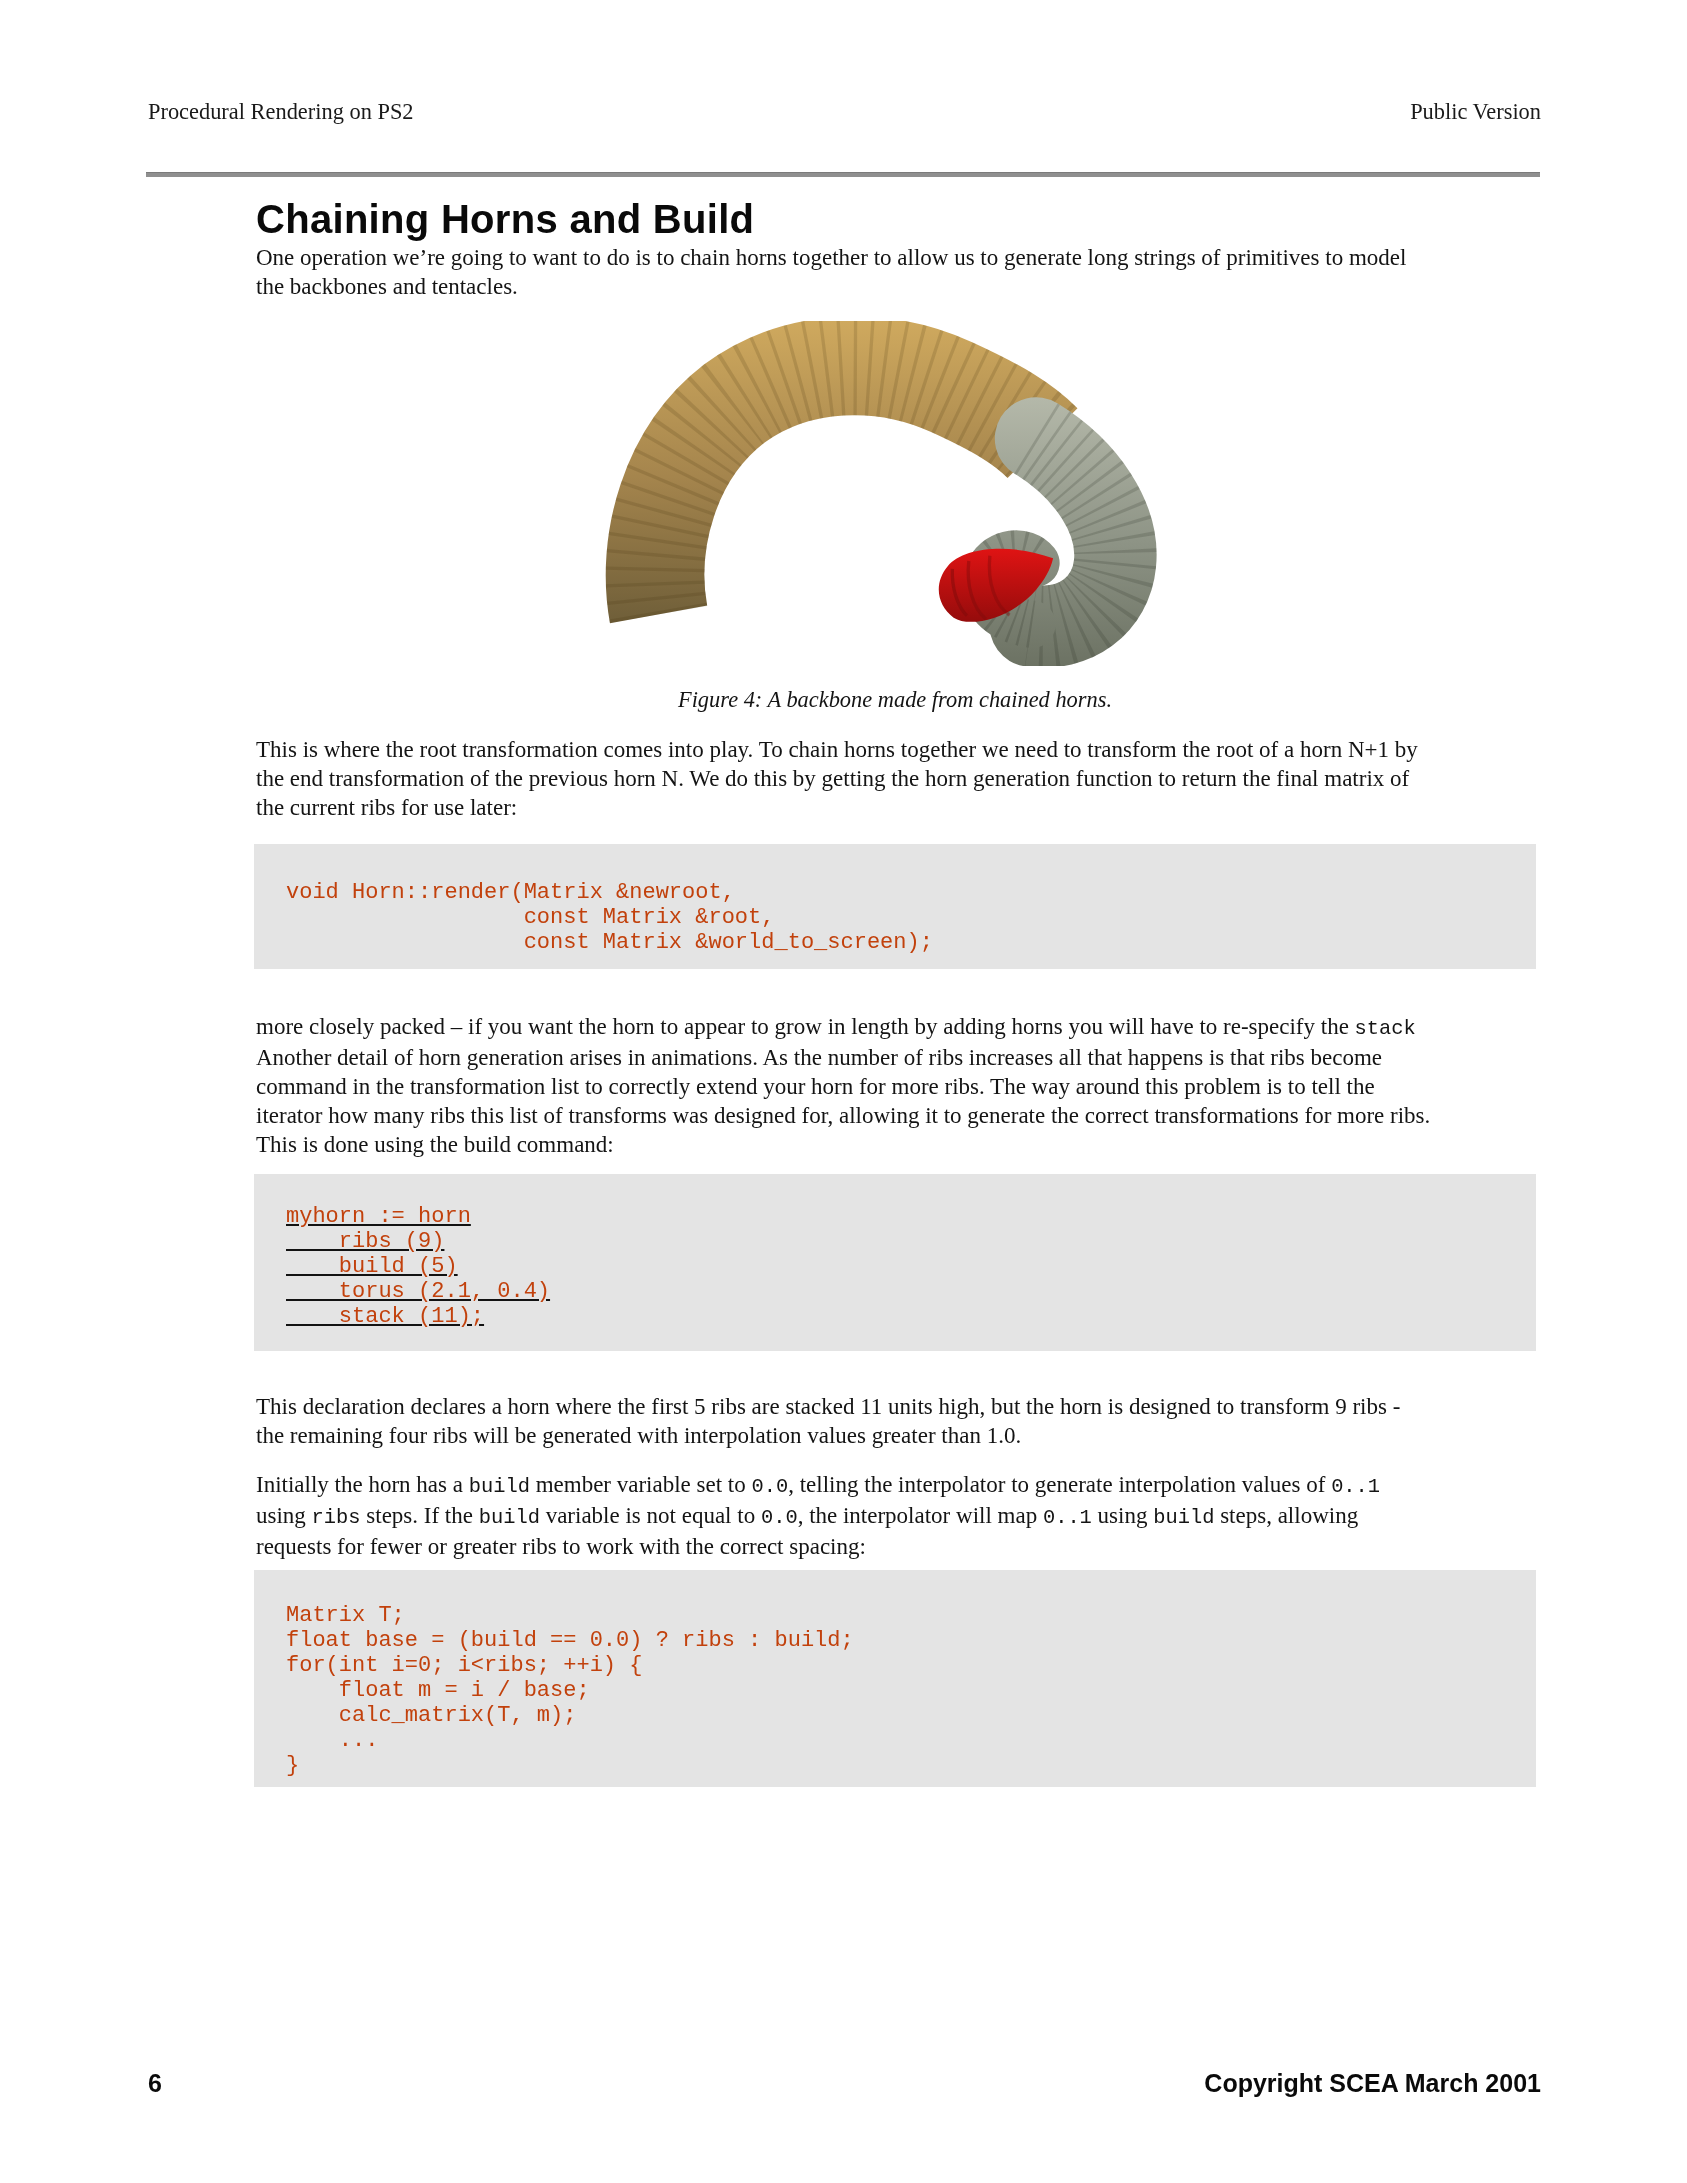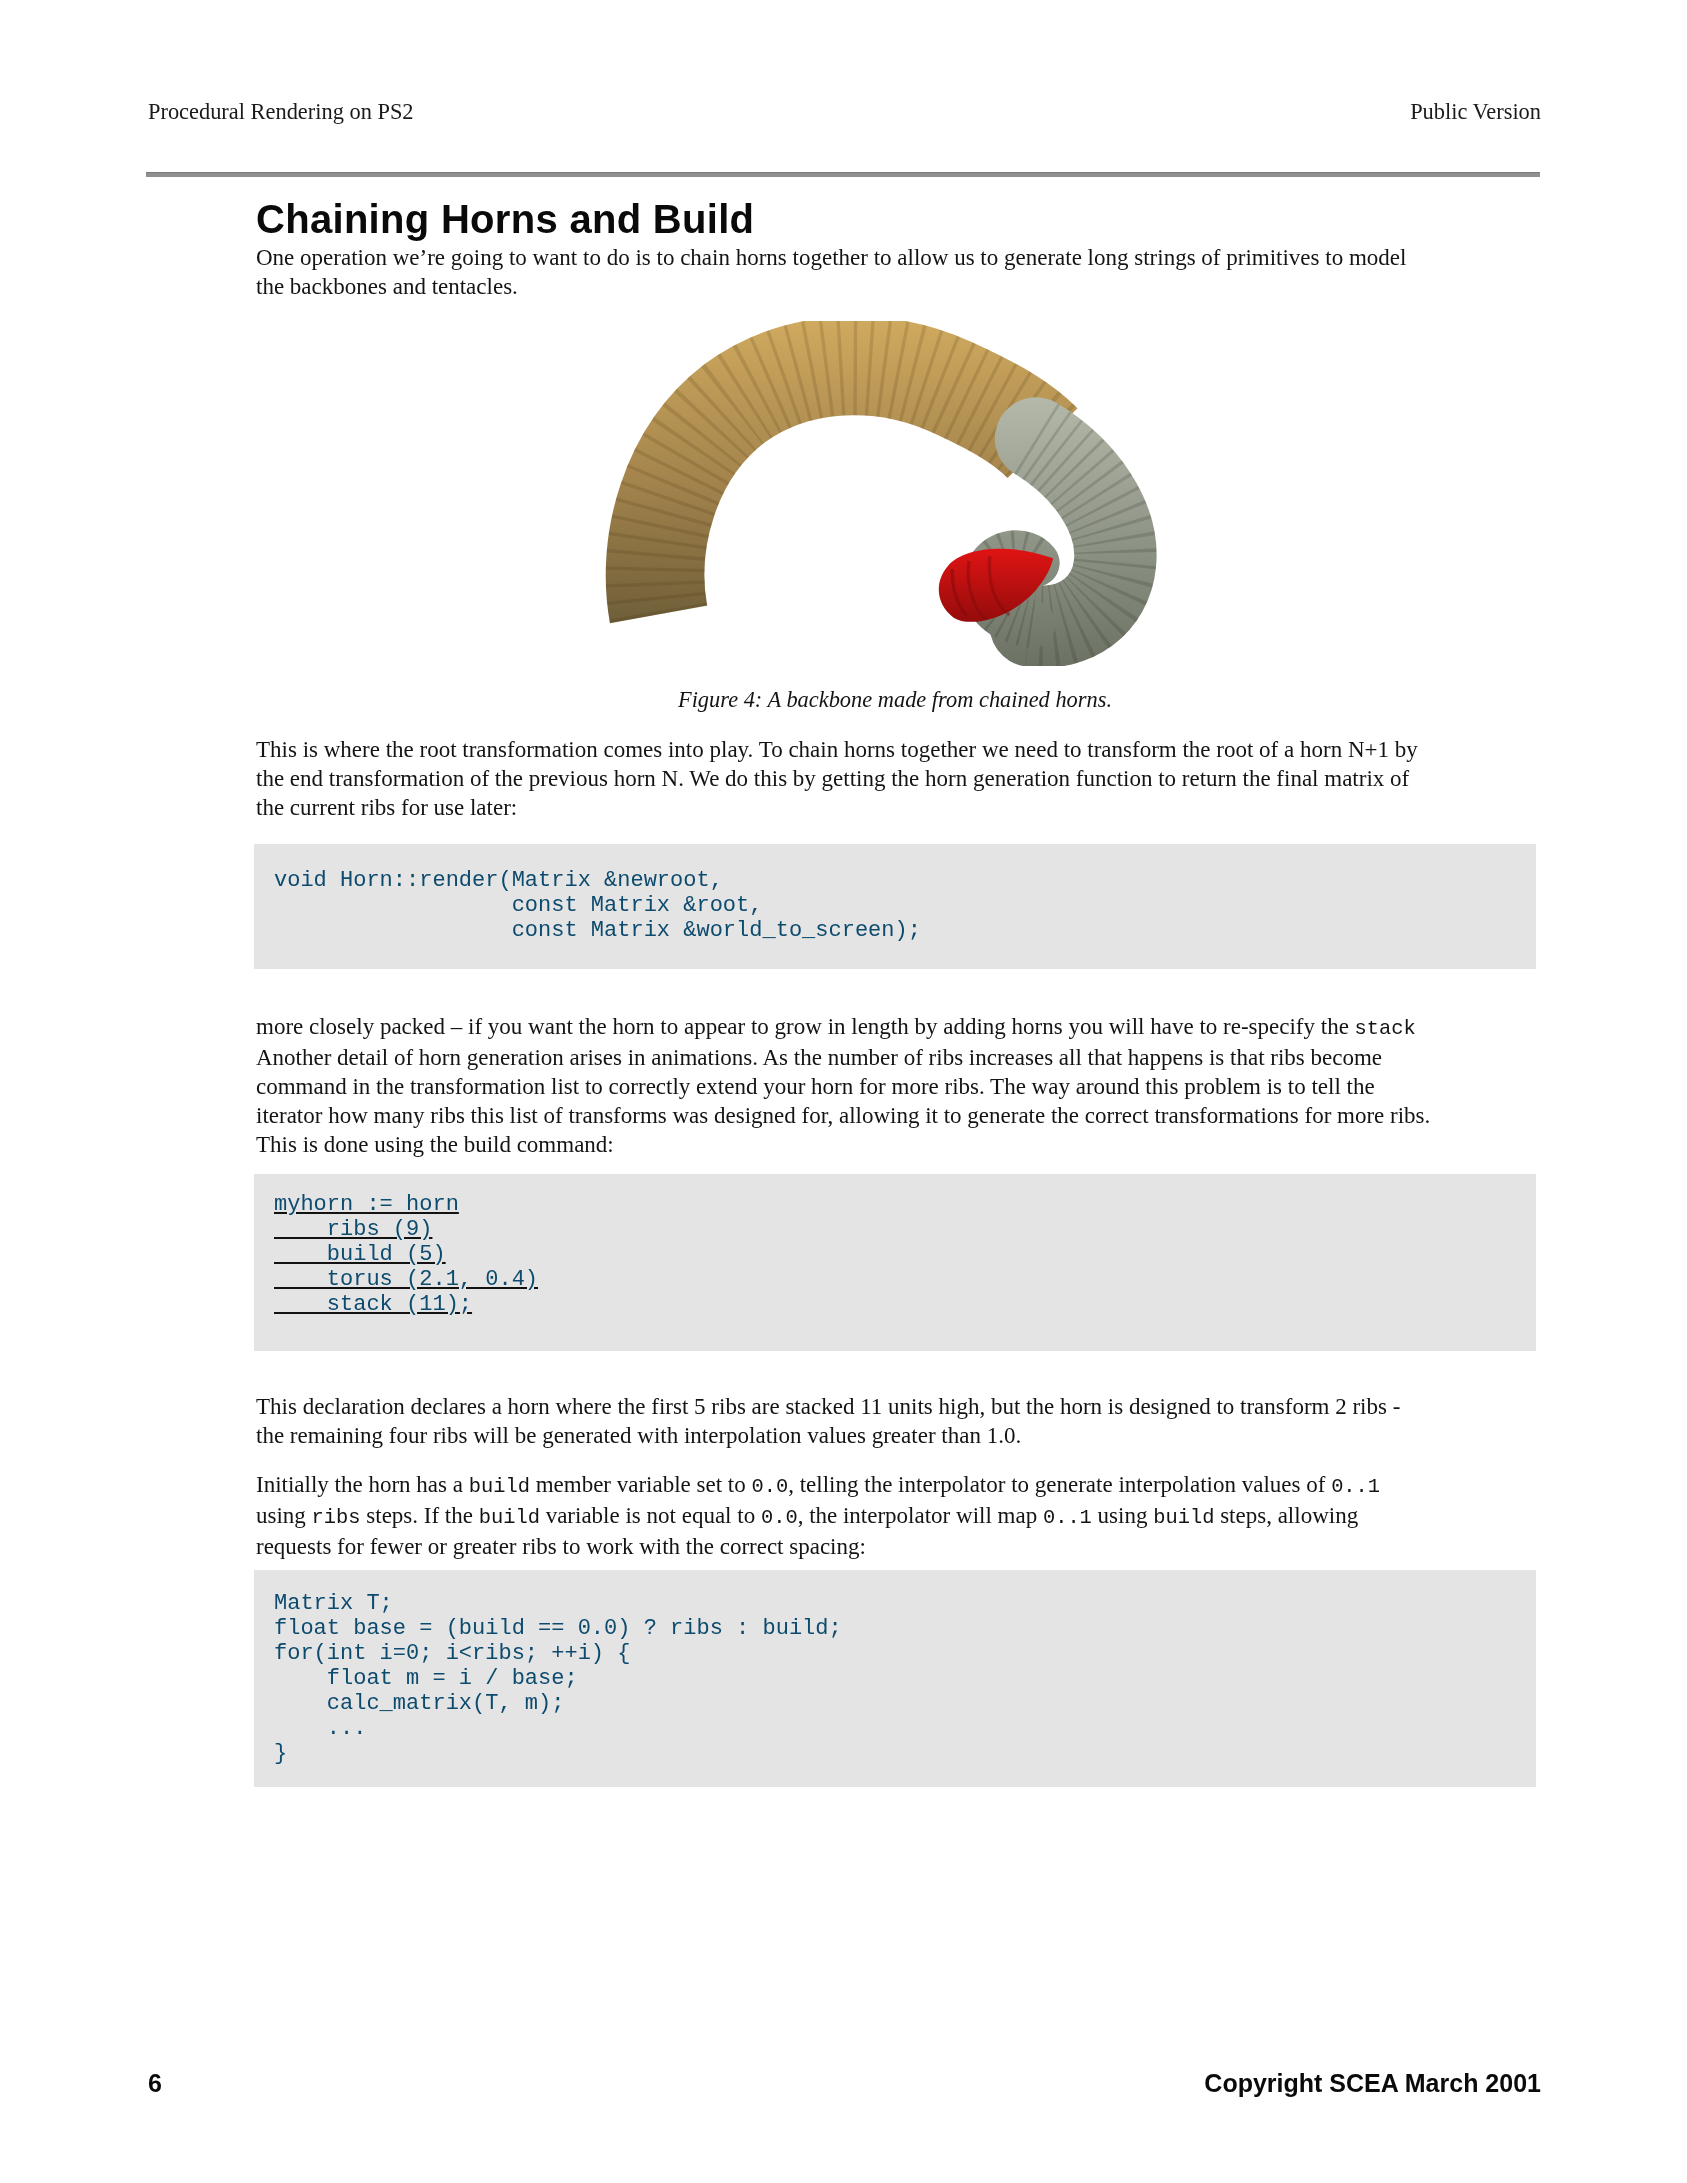--- a/index.html
+++ b/index.html
@@ -31,23 +31,23 @@
   .caption{
     font-size:22.4px;line-height:26px;font-style:italic;color:#141414;
     text-align:center;
   }
   .codebox{
     background:#e4e4e4;
     box-sizing:border-box;
     padding:24.4px 20px 0 20px;
   }
   .codebox pre{
-    margin:0;
+    margin:12px;
     font-family:"Liberation Mono","DejaVu Sans Mono",monospace;
-    font-size:22px;line-height:25px;color:#0c4a6e;
+    font-size:22px;line-height:25px;color:#c2410c;
     white-space:pre;
   }
   .ftr{
     font-family:"Liberation Sans","DejaVu Sans",sans-serif;
     font-weight:bold;font-size:25px;line-height:29px;color:#0a0a0a;
   }
 </style>
 </head>
 <body>
 
@@ -126,21 +126,21 @@
 
   <div class="abs codebox" style="left:254px;top:1174px;width:1282px;height:177px;padding-top:18px;text-decoration:underline;">
     <pre>myhorn := horn
     ribs (9)
     build (5)
     torus (2.1, 0.4)
     stack (11);</pre>
   </div>
 
   <div class="abs para" style="left:256px;top:1392px;">
-      <div class="tline"><span>This declaration declares a horn where the first 5 ribs are stacked 11 units high, but the horn is designed to transform 2 ribs -</span></div>
+      <div class="tline"><span>This declaration declares a horn where the first 5 ribs are stacked 11 units high, but the horn is designed to transform 9 ribs -</span></div>
       <div class="tline"><span>the remaining four ribs will be generated with interpolation values greater than 1.0.</span></div>
     </div>
 
   <div class="abs para" style="left:256px;top:1470px;">
       <div class="tline"><span>Initially the horn has a </span><span class="mono">build</span><span> member variable set to </span><span class="mono">0.0</span><span>, telling the interpolator to generate interpolation values of </span><span class="mono">0..1</span></div>
       <div class="tline"><span>using </span><span class="mono">ribs</span><span> steps. If the </span><span class="mono">build</span><span> variable is not equal to </span><span class="mono">0.0</span><span>, the interpolator will map </span><span class="mono">0..1</span><span> using </span><span class="mono">build</span><span> steps, allowing</span></div>
       <div class="tline"><span>requests for fewer or greater ribs to work with the correct spacing:</span></div>
     </div>
 
   <div class="abs codebox" style="left:254px;top:1570px;width:1282px;height:217px;padding-top:21px;">

